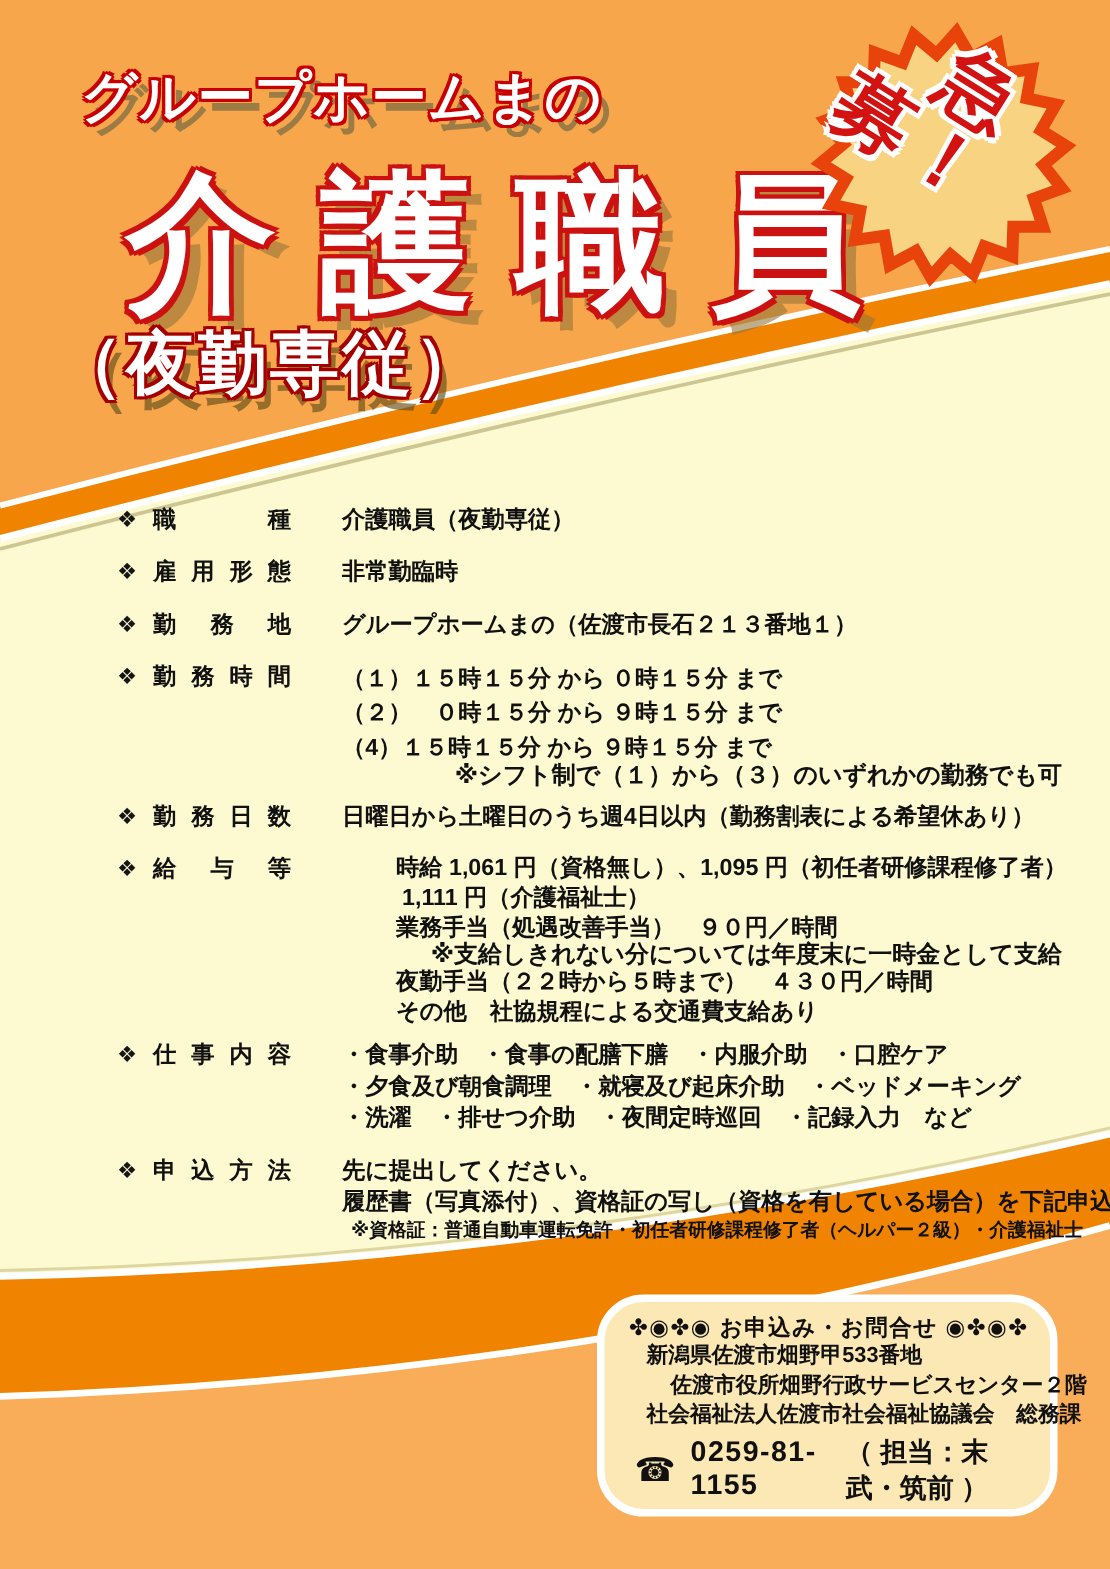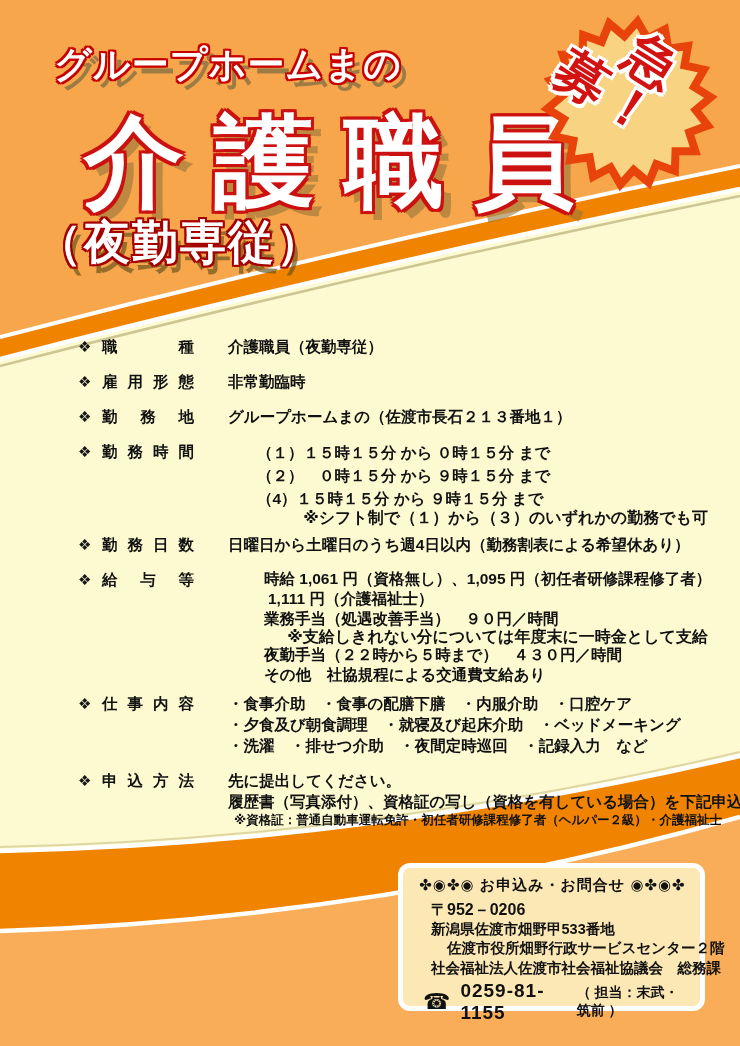--- a/index.html
+++ b/index.html
@@ -59,40 +59,40 @@
   .row{display:flex; align-items:flex-start; padding-left:78px; margin-bottom:14px;}
   .row.tight{margin-bottom:8px;}
   .bullet{width:24px; font-size:15px; line-height:21px; font-weight:bold; color:#151515; flex:none;}
   .lbl{
     width:92px; margin-right:34px; flex:none;
     font-size:15.5px; line-height:21px; font-weight:bold;
     text-align:justify; text-align-last:justify;
   }
   .val{width:480px; font-size:15.5px; line-height:21px; font-weight:bold;}
   .val .ln{white-space:nowrap;}
-  .val .time-ln{line-height:23px;margin-left:29px;}
+  .val .time-ln{line-height:23px;}
   .val .pay-ln{line-height:20px;padding-left:36px;}
   .val .indent{padding-left:40px;}
   .note-r{font-size:16px; line-height:16px; text-align:right; font-weight:bold; white-space:nowrap;}
   .note-l{font-size:12.5px; line-height:16px; padding-left:6px; font-weight:bold; white-space:nowrap;}
 
   
   .contact{
     left:398px; top:863px; width:307px; height:148px;
-    background:#FCE8B4; border:5px solid #fff; border-radius:12px;
+    background:#FCE8B4; border:5px solid #fff; border-radius:31px;
     padding:8px 12px 6px 14px; color:#111;
   }
   .contact-heading{font-size:15px; font-weight:bold; text-align:center; letter-spacing:1px; white-space:nowrap;}
   .c-ln{font-size:14.5px; line-height:19.5px; font-weight:bold; padding-left:14px; white-space:nowrap;}
   .c-postal{font-size:16px; padding-top:5px;}
   .c-indent{padding-left:30px;}
   .c-phone{display:flex; align-items:center; padding-left:6px; margin-top:2px;}
   .phone-icon{font-size:22px; line-height:22px; margin-right:10px;}
   .phone-number{font-size:19px; font-weight:bold; letter-spacing:1px;}
-  .phone-note{font-size:14px; font-weight:bold; margin-left:19px;}
+  .phone-note{font-size:18px; font-weight:bold; margin-left:19px;}
 </style>
 </head>
 <body>
 
 <div class="page">
 
   <svg class="bg" width="740" height="1046" viewBox="0 0 740 1046">
     <rect x="0" y="0" width="740" height="1046" fill="#FDFAD1"></rect>
 
     <path d="M0,0 H740 V190 C 493,240 247,296 0,360 Z" fill="#F08300"></path>
@@ -198,21 +198,20 @@
     </div>
 
   </div>
 
   <div class="layer contact">
     <div class="contact-heading">
       <span>✤◉✤◉</span>
       <span>お申込み・お問合せ</span>
       <span>◉✤◉✤</span>
     </div>
-    <div class="c-ln c-postal">〒952－0206</div>
     <div class="c-ln">新潟県佐渡市畑野甲533番地</div>
     <div class="c-ln c-indent">佐渡市役所畑野行政サービスセンター２階</div>
     <div class="c-ln">社会福祉法人佐渡市社会福祉協議会　総務課</div>
     <div class="c-phone">
       <span class="phone-icon">☎</span>
       <span class="phone-number">0259-81-1155</span>
       <span class="phone-note">（ 担当：末武・筑前 ）</span>
     </div>
   </div>
 

